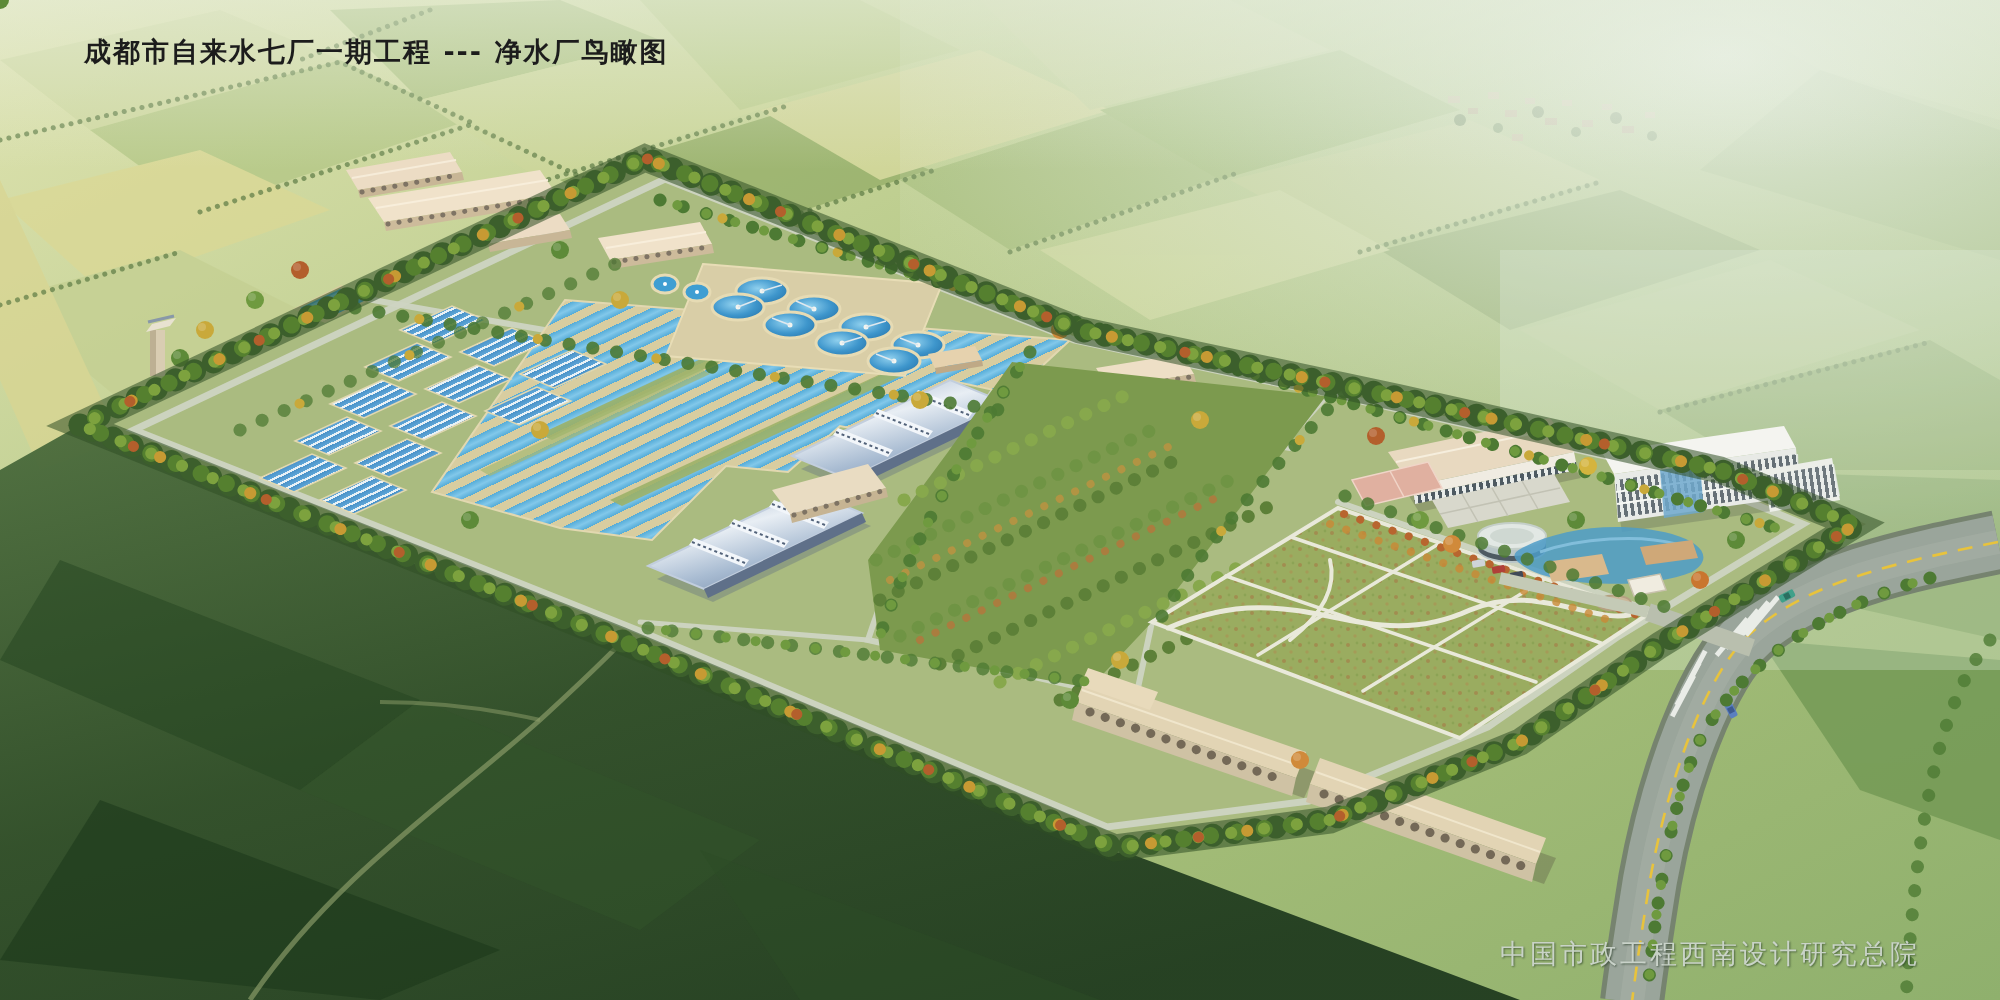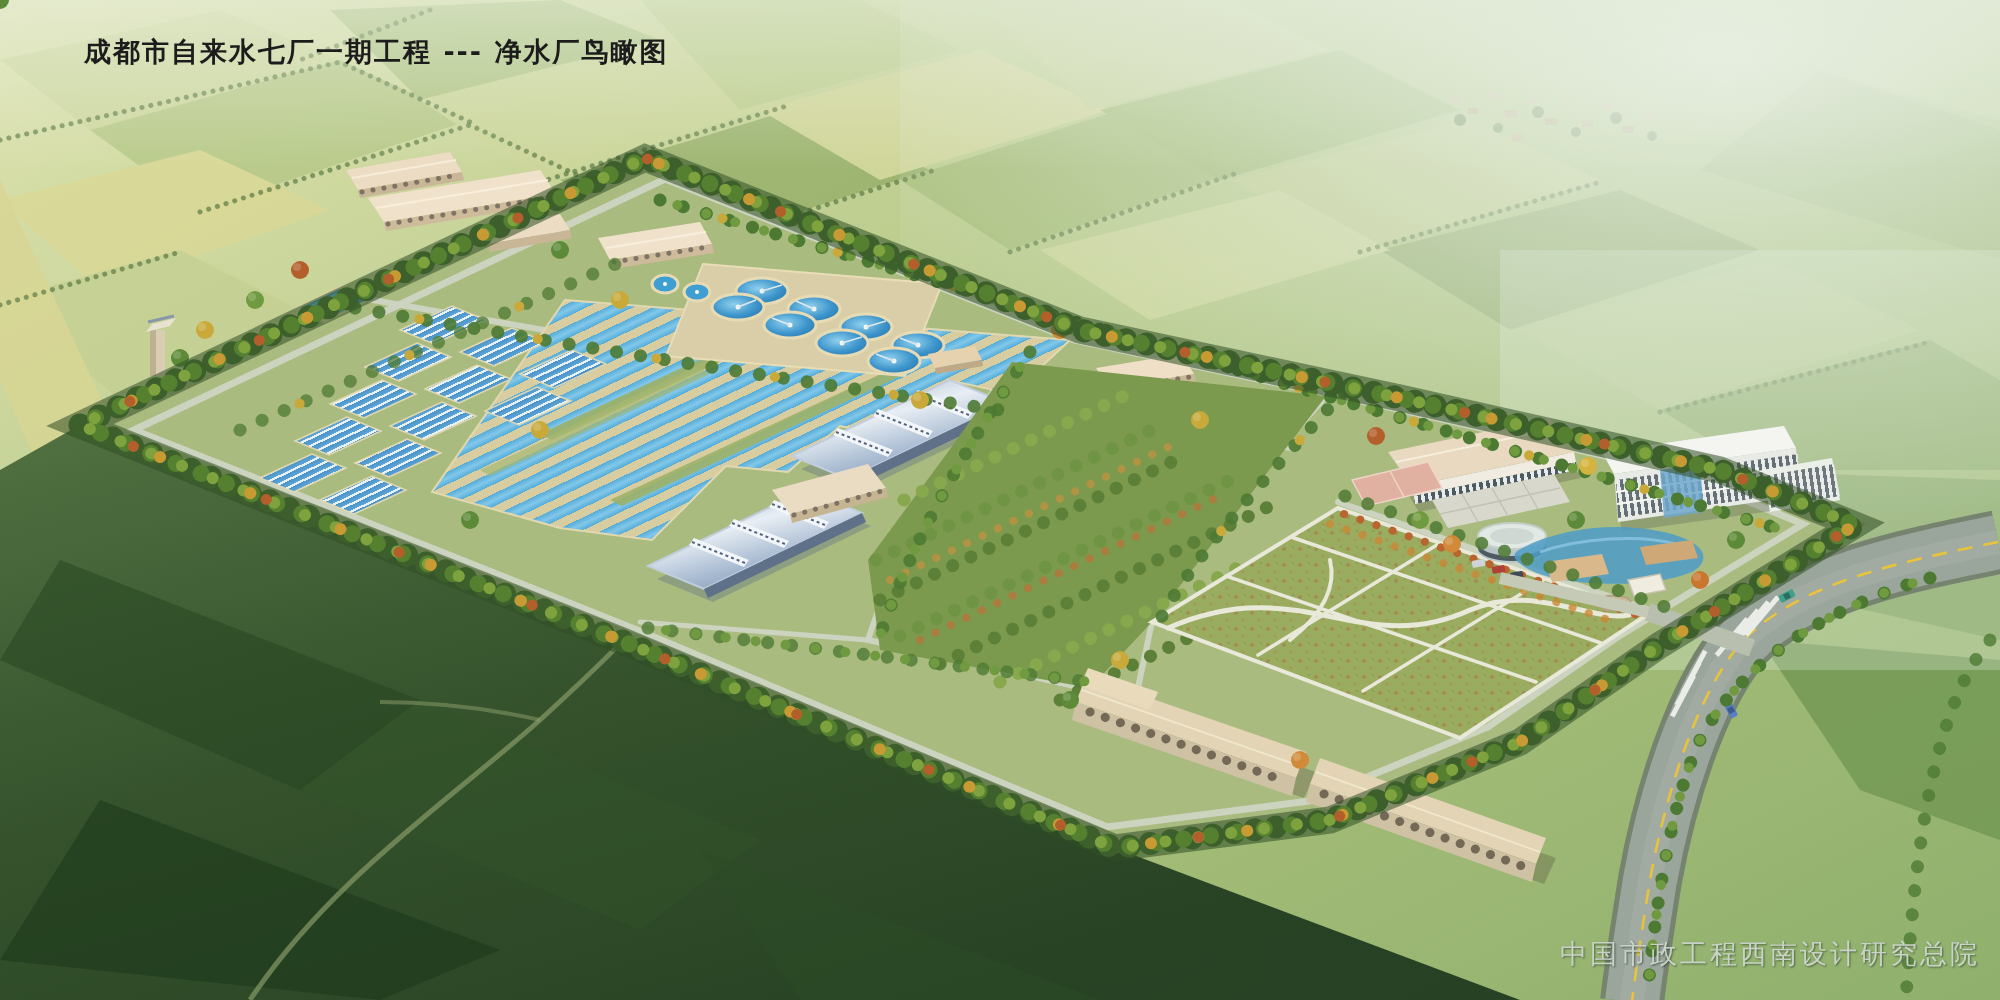--- a/index.html
+++ b/index.html
@@ -1,21 +1,21 @@
 <!DOCTYPE html>
 <html><head>
 <meta charset="utf-8">
 <style>
   html,body{margin:0;padding:0;background:#8aa468;}
   .stage{position:relative;width:2000px;height:1000px;overflow:hidden;
          font-family:"DejaVu Sans","Liberation Sans",sans-serif;background:#b9c98c;}
   .stage svg{position:absolute;left:0;top:0;}
   .title-text{position:absolute;left:84px;top:34px;font-size:27px;font-weight:bold;
               color:#1c1c1c;letter-spacing:2px;white-space:nowrap;}
-  .credit-text{position:absolute;left:1560px;top:936px;width:400px;text-align:center;
+  .credit-text{position:absolute;left:1500px;top:936px;width:400px;text-align:center;
                font-size:27px;color:#ccd5cc;letter-spacing:3px;opacity:.95;
                text-shadow:1px 1px 2px rgba(30,50,30,.65);white-space:nowrap;}
   
   .beltBase{fill:none;stroke:#2f4f24;stroke-width:27;opacity:.55;}
   .belt1{fill:none;stroke:#3c5f2c;stroke-width:23;stroke-dasharray:.1 21;stroke-linecap:round;}
   .belt2{fill:none;stroke:#55802f;stroke-width:17;stroke-dasharray:.1 27;stroke-dashoffset:10;stroke-linecap:round;}
   .belt3{fill:none;stroke:#7da23e;stroke-width:12;stroke-dasharray:.1 33;stroke-dashoffset:17;stroke-linecap:round;}
   .beltY{fill:none;stroke:#c79a33;stroke-width:12;stroke-dasharray:.1 97;stroke-dashoffset:40;stroke-linecap:round;}
   .beltR{fill:none;stroke:#b35f2c;stroke-width:11;stroke-dasharray:.1 143;stroke-dashoffset:88;stroke-linecap:round;}
   .hedge{fill:none;stroke:#4d7a33;stroke-width:13;stroke-dasharray:.1 24;stroke-linecap:round;}

